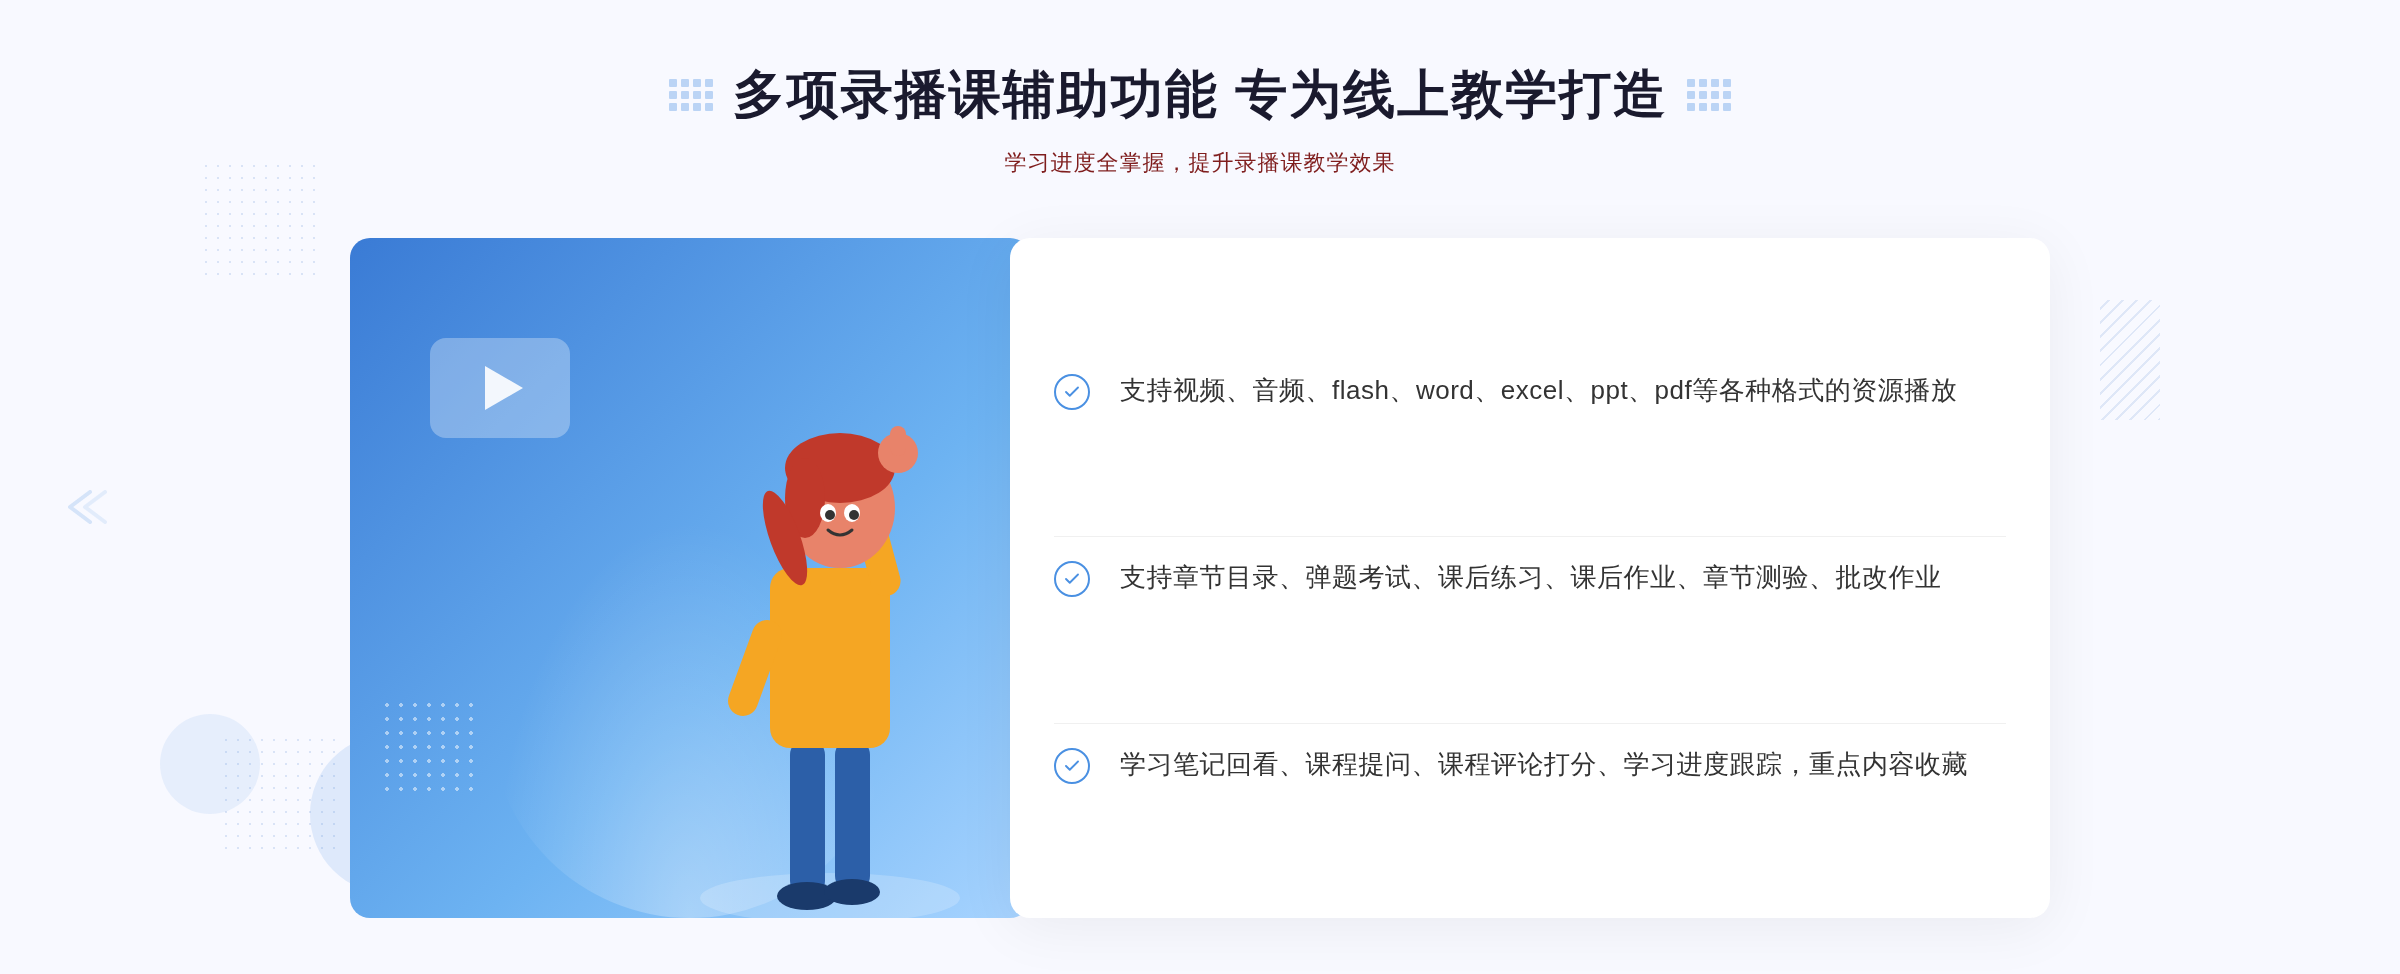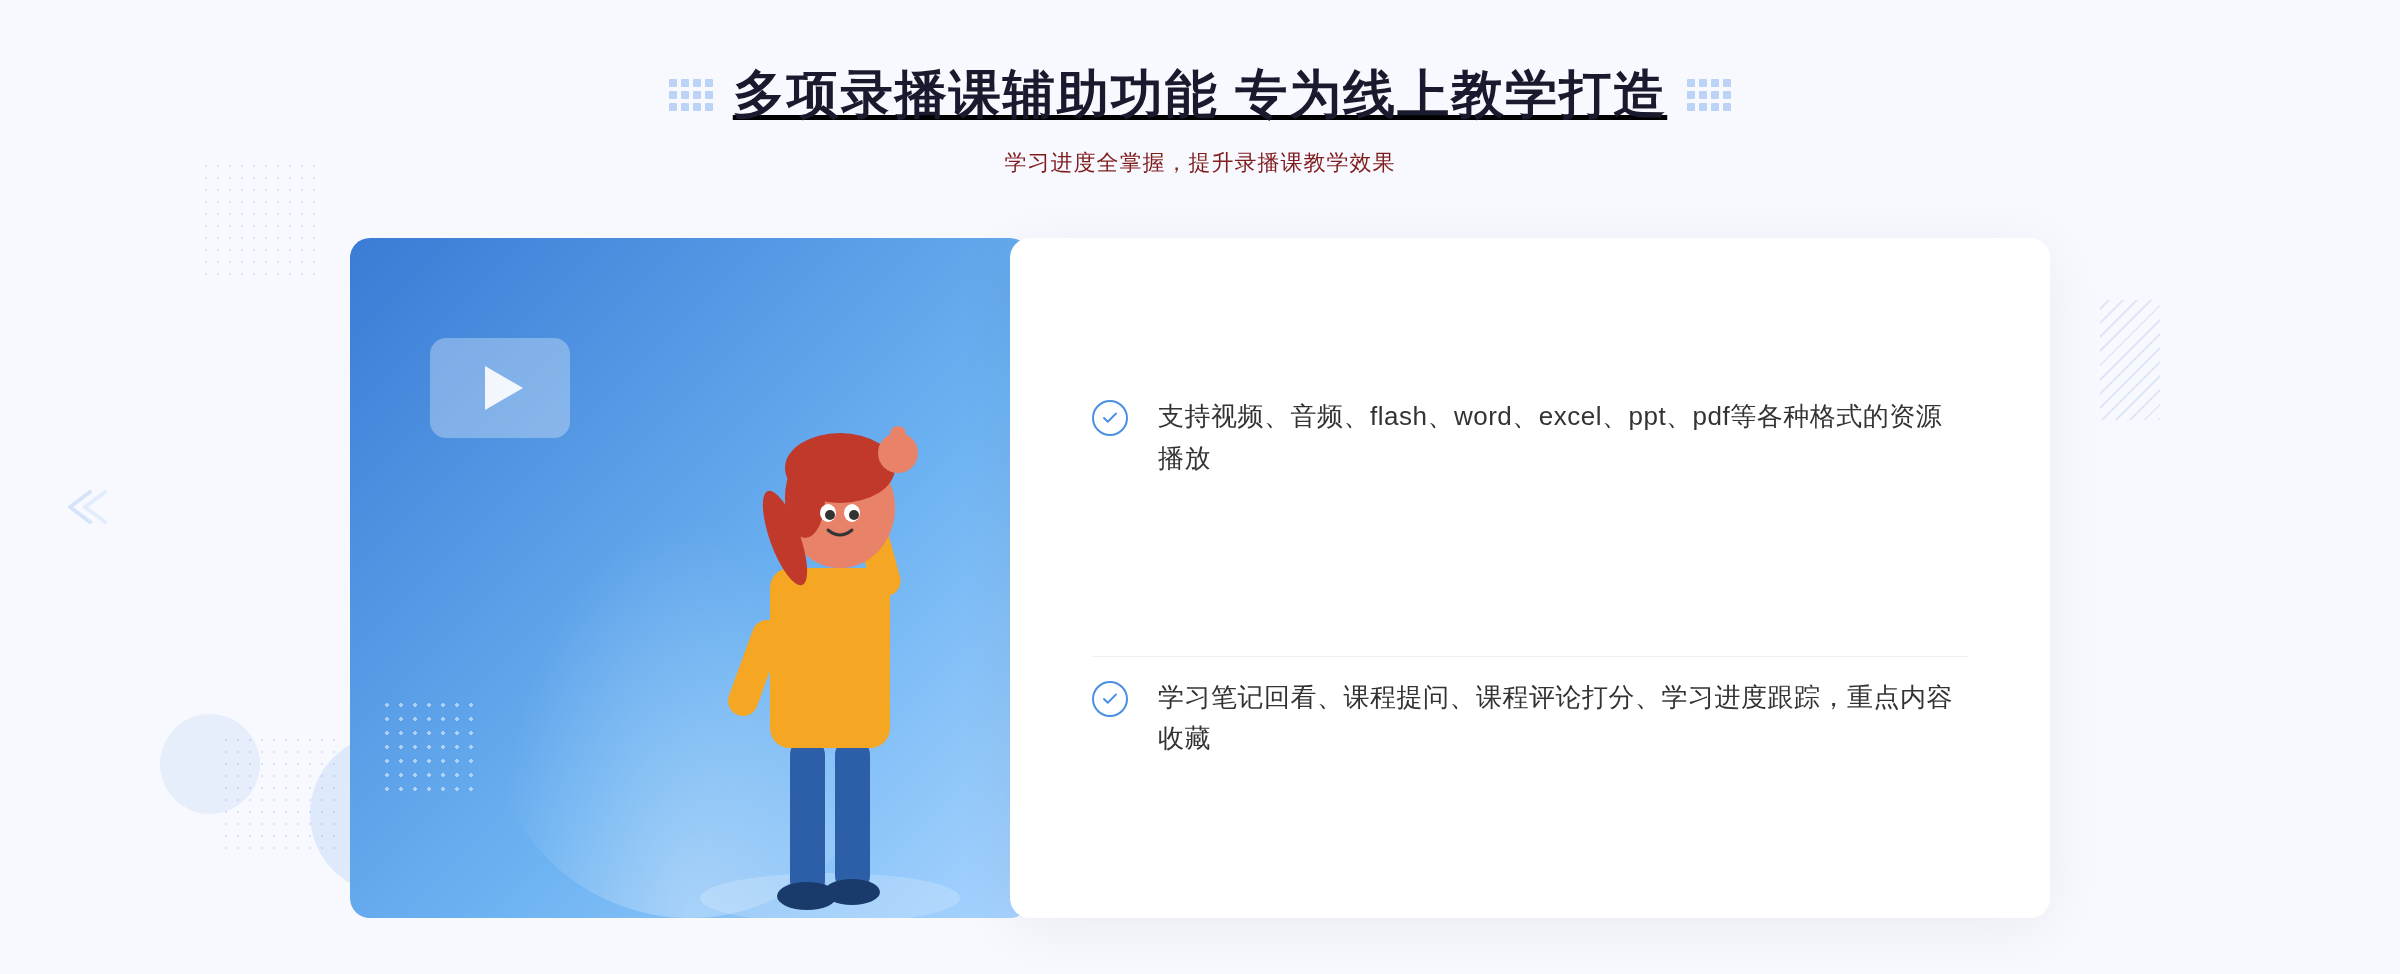--- a/index.html
+++ b/index.html
@@ -92,21 +92,20 @@
       text-align: center;
       position: relative;
       z-index: 10;
     }
 
     .title-row {
       display: flex;
       align-items: center;
       justify-content: center;
       gap: 20px;
-      text-decoration: underline;
     }
 
     .deco-grid {
       display: grid;
       grid-template-columns: repeat(4, 8px);
       grid-template-rows: repeat(3, 8px);
       gap: 4px;
     }
 
     .deco-grid span {
@@ -216,21 +215,21 @@
       background-image: radial-gradient(circle, rgba(255,255,255,0.5) 2px, transparent 2px);
       background-size: 14px 14px;
     }
 
     
     .info-panel {
       flex: 1;
       background: white;
       border-radius: 20px;
       margin-left: -20px;
-      padding: 60px 82px;
+      padding: 60px 44px;
       display: flex;
       flex-direction: column;
       justify-content: space-around;
       box-shadow: 0 10px 60px rgba(0,0,0,0.06);
       z-index: 5;
     }
 
     .feature-item {
       display: flex;
       align-items: flex-start;
@@ -385,20 +384,28 @@
 
       <div class="feature-item">
         <div class="check-icon">
           <svg viewBox="0 0 24 24" fill="none" stroke="#4a90e2" stroke-width="2.5" stroke-linecap="round" stroke-linejoin="round">
             <polyline points="20 6 9 17 4 12"></polyline>
           </svg>
         </div>
         <span class="feature-text">支持视频、音频、flash、word、excel、ppt、pdf等各种格式的资源播放</span>
       </div>
 
+      <div class="feature-item">
+        <div class="check-icon">
+          <svg viewBox="0 0 24 24" fill="none" stroke="#4a90e2" stroke-width="2.5" stroke-linecap="round" stroke-linejoin="round">
+            <polyline points="20 6 9 17 4 12"></polyline>
+          </svg>
+        </div>
+        <span class="feature-text">支持章节目录、弹题考试、课后练习、课后作业、章节测验、批改作业</span>
+      </div>
 
       <div class="feature-item">
         <div class="check-icon">
           <svg viewBox="0 0 24 24" fill="none" stroke="#4a90e2" stroke-width="2.5" stroke-linecap="round" stroke-linejoin="round">
             <polyline points="20 6 9 17 4 12"></polyline>
           </svg>
         </div>
         <span class="feature-text">学习笔记回看、课程提问、课程评论打分、学习进度跟踪，重点内容收藏</span>
       </div>
 

